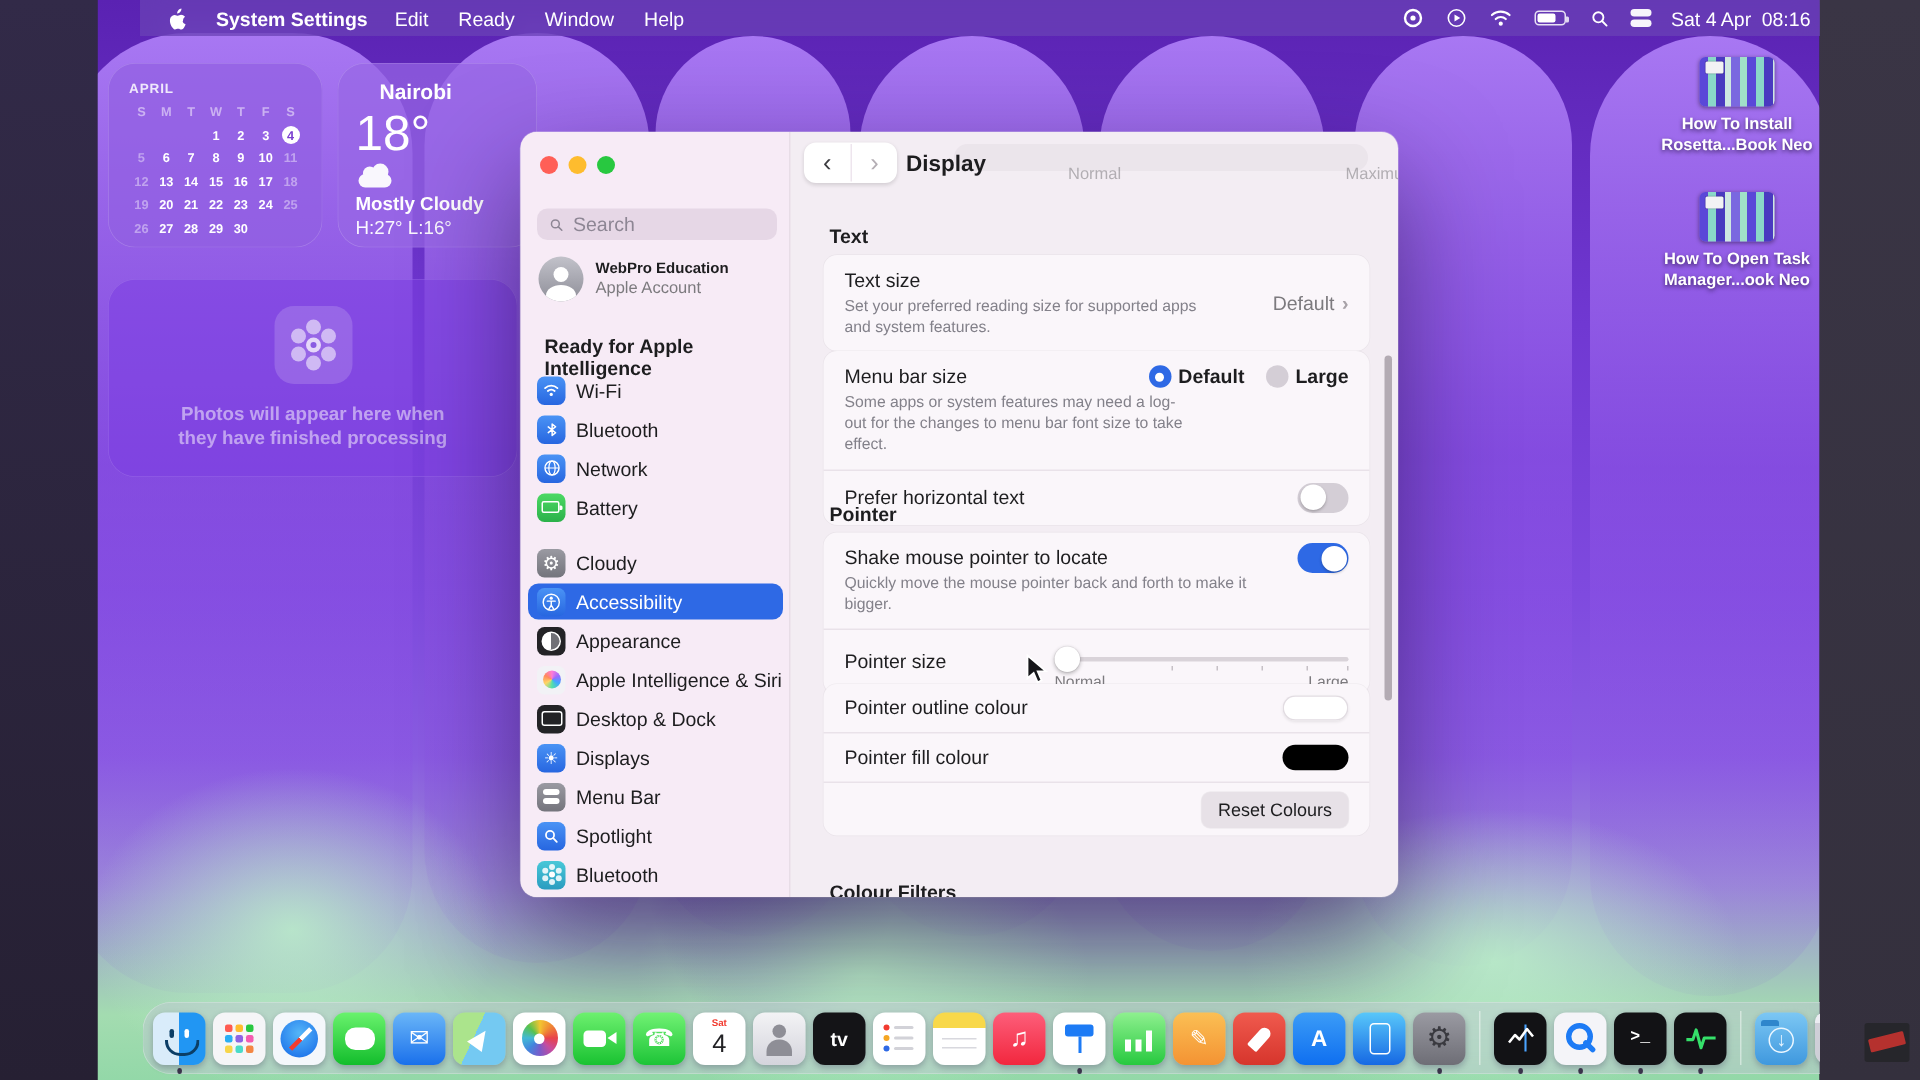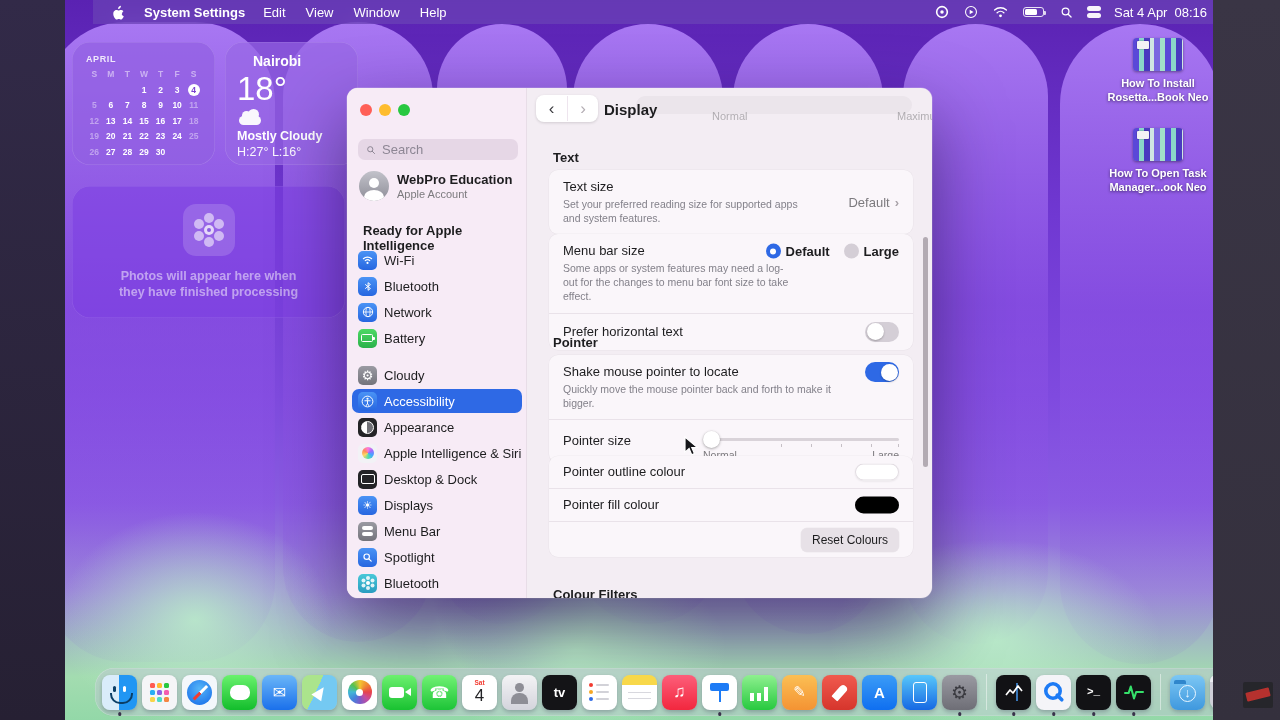--- a/index.html
+++ b/index.html
@@ -90,21 +90,21 @@
   .tl-red { left:13px; background:#ff5f57; } .tl-yellow { left:32px; background:#febc2e; } .tl-green { left:51px; background:#28c840; }
   .tl { top:16px; }
   .search-field { position:absolute; left:11px; top:51px; width:160px; height:21px; border-radius:7px;
     background:rgba(118,86,120,.13); display:flex; align-items:center; padding:0 7px; gap:5px; }
   .search-field input { border:0; outline:0; background:transparent; font-size:13px; color:#6e6874; width:120px; font-family:inherit; }
   .search-field input::placeholder { color:#8d8694; }
   .account { position:absolute; left:12px; top:83px; display:flex; align-items:center; gap:8px; }
   .avatar { width:30px; height:30px; border-radius:50%; background:linear-gradient(180deg,#c2c2ca,#8e8e98); position:relative; overflow:hidden; }
   .avatar::before { content:""; position:absolute; left:10px; top:7px; width:10px; height:10px; border-radius:50%; background:#fff; }
   .avatar::after { content:""; position:absolute; left:5px; top:19px; width:20px; height:14px; border-radius:50% 50% 0 0; background:#fff; }
-  .acc-name { font-size:13px; font-weight:700; color:#1d1d1f; }
+  .acc-name { font-size:10px; font-weight:700; color:#1d1d1f; }
   .acc-sub { font-size:11px; color:#7c7a7e; margin-top:1px; }
   .banner { position:absolute; left:16px; top:135px; font-size:13px; font-weight:600; color:#1d1d1f; }
   .sb-list { position:absolute; left:5px; width:170px; }
   .sb-g1 { top:160px; } .sb-g2 { top:275px; }
   .sb-item { display:flex; align-items:center; gap:7px; height:24px; margin-bottom:2px; border-radius:7px; padding:0 6px; }
   .sb-item.sel { background:#2e69e5; }
   .sb-item.sel .sb-label { color:#fff; }
   .sb-label { font-size:13px; color:#1d1d1f; white-space:nowrap; }
   .si { width:19px; height:19px; border-radius:5px; flex:0 0 19px; display:flex; align-items:center; justify-content:center; position:relative; color:#fff; }
   .si svg { display:block; }
@@ -263,21 +263,21 @@
     <div class="menubar">
       <div class="mb-left">
         <span class="mb-apple">
           <svg width="13" height="15" viewBox="0 0 16 19">
               <path fill="#fff" d="M11.1 4.6c.8-1 1.4-2.3 1.2-3.6-1.1.1-2.5.8-3.3 1.8-.7.8-1.4 2.2-1.2 3.5 1.3.1 2.5-.7 3.3-1.7zm2.9 9.1c0-2.6 2.1-3.8 2.2-3.9-1.2-1.8-3.1-2-3.7-2-1.6-.2-3.1.9-3.9.9-.8 0-2-.9-3.4-.9-1.7 0-3.3 1-4.2 2.6-1.8 3.1-.5 7.7 1.3 10.2.9 1.2 1.9 2.6 3.2 2.5 1.3-.1 1.8-.8 3.4-.8 1.6 0 2 .8 3.4.8 1.4 0 2.3-1.2 3.1-2.5.7-1 1-2 1.3-2.9-2.6-1-3.7-2.7-2.7-4z" transform="scale(.8)"></path>
             </svg>
         </span>
         <span class="mb-app">System Settings</span>
         <span style="display:flex; gap:20px;">
             <span class="mb-item">Edit</span>
-            <span class="mb-item">View</span>
+            <span class="mb-item">Ready</span>
             <span class="mb-item">Window</span>
             <span class="mb-item">Help</span>
           </span>
       </div>
       <div class="mb-right">
         <span style="display:flex; gap:13px; align-items:center;">
             <span class="sbi sbi-screen-record">
               <svg width="16" height="16" viewBox="0 0 24 24">
                 <circle cx="12" cy="12" r="8" stroke="#fff" stroke-width="2.4" fill="none"></circle>
                 <circle cx="12" cy="12" r="2.6" fill="#fff"></circle>

